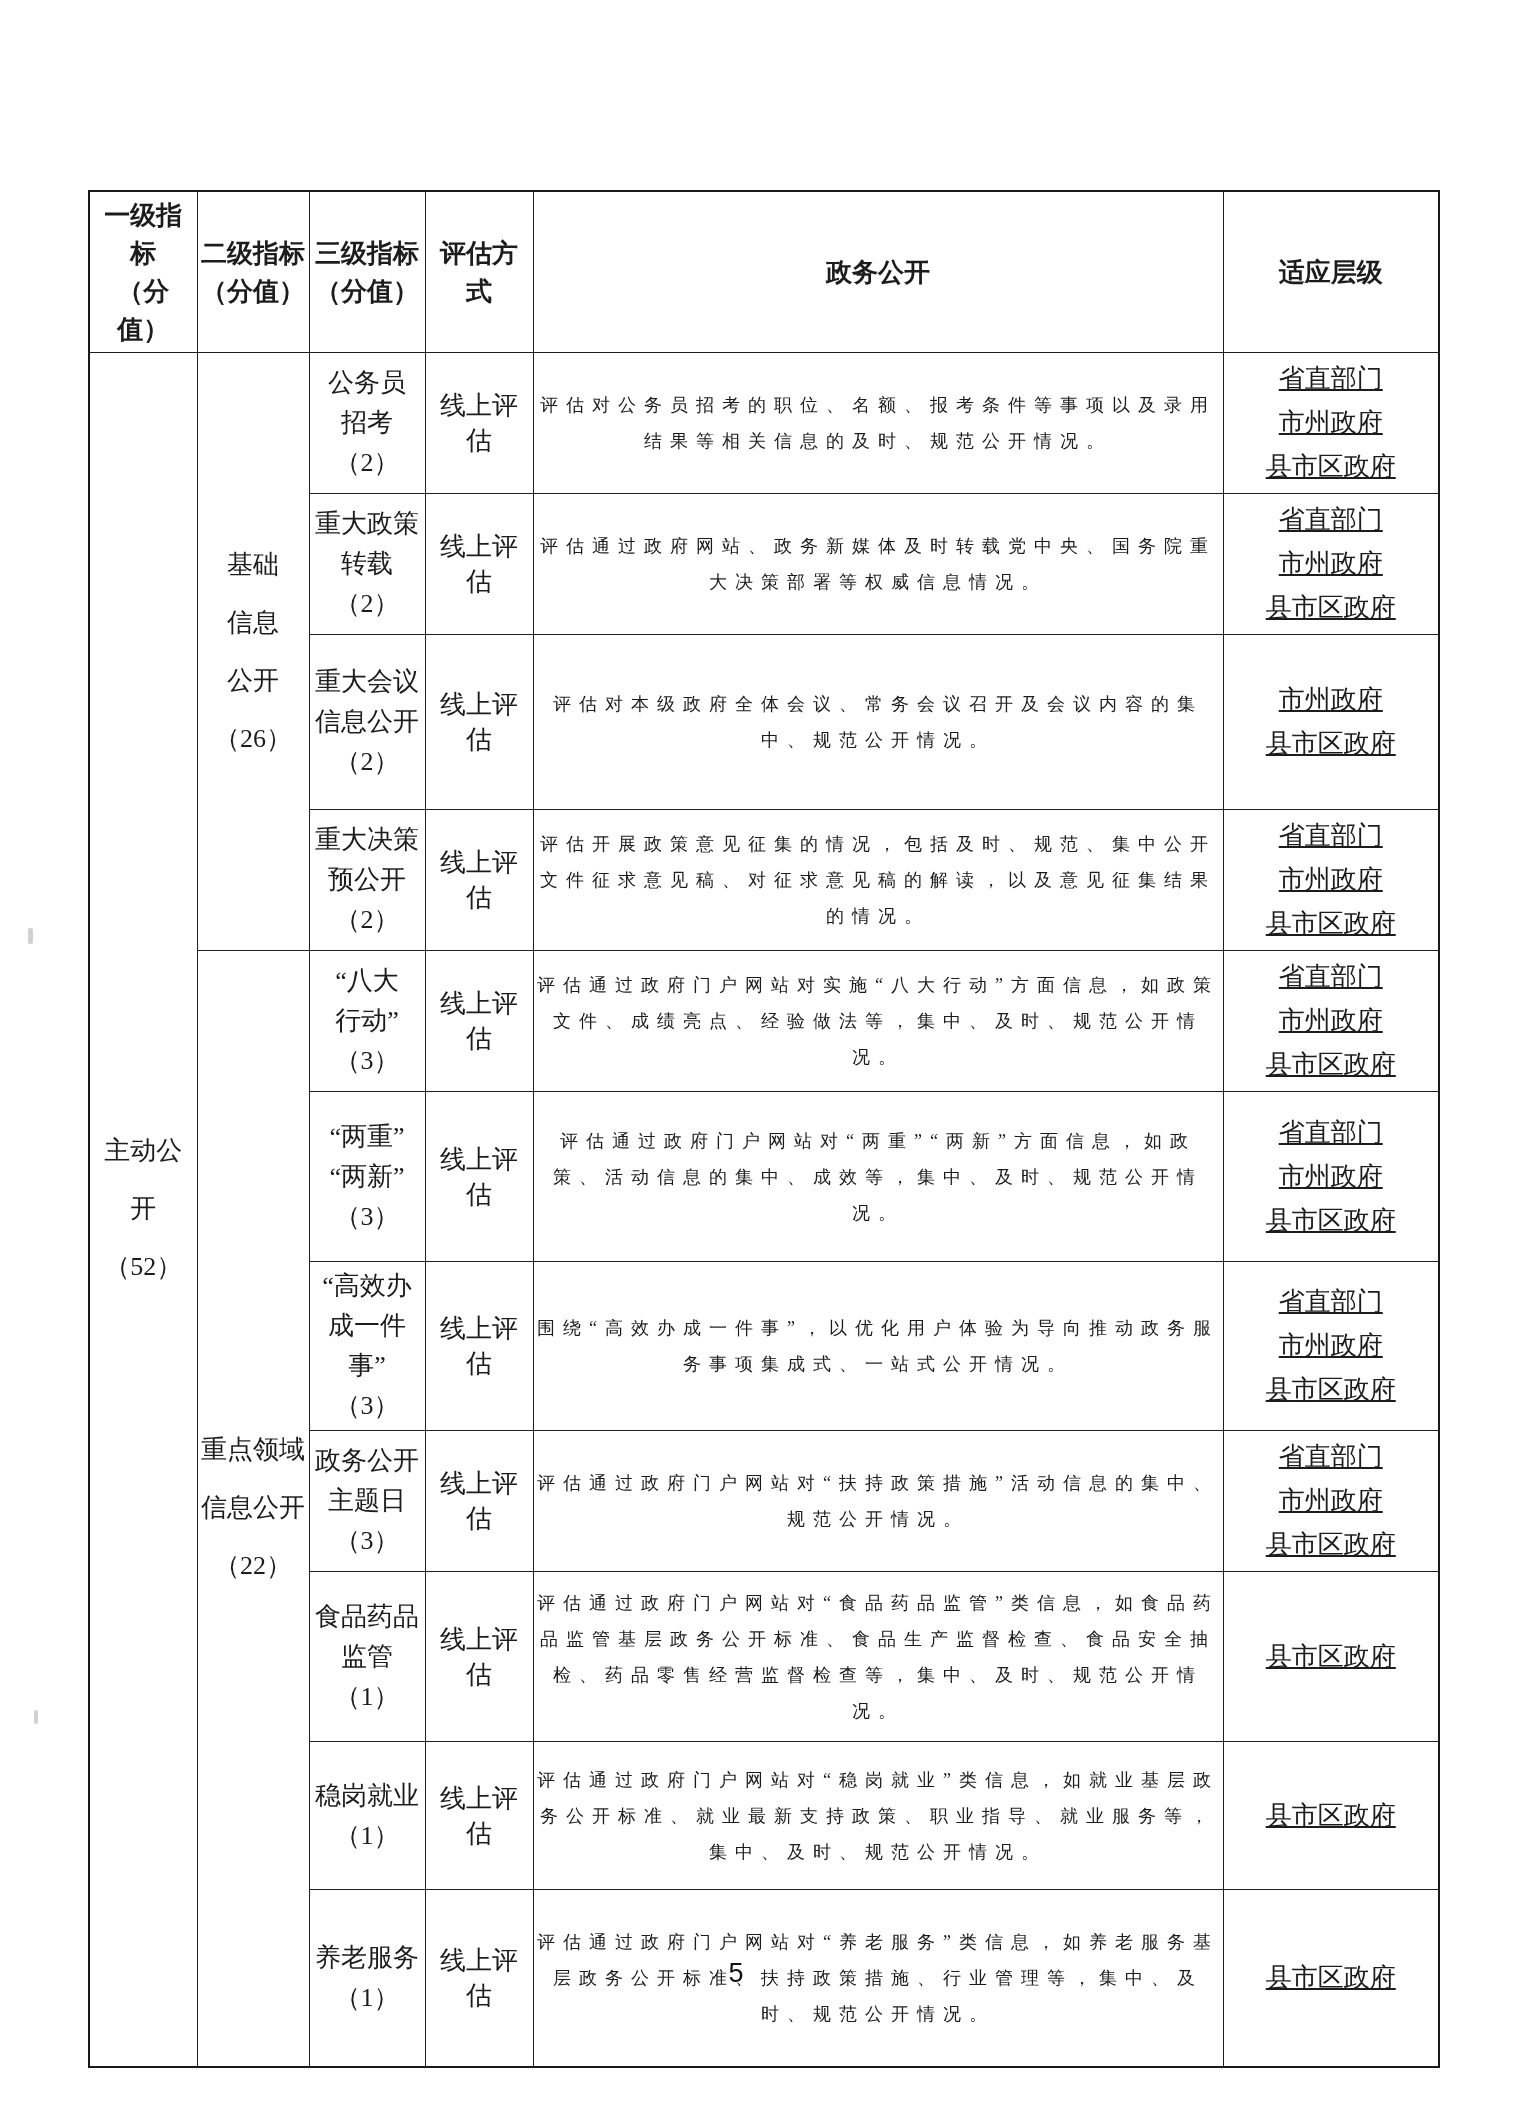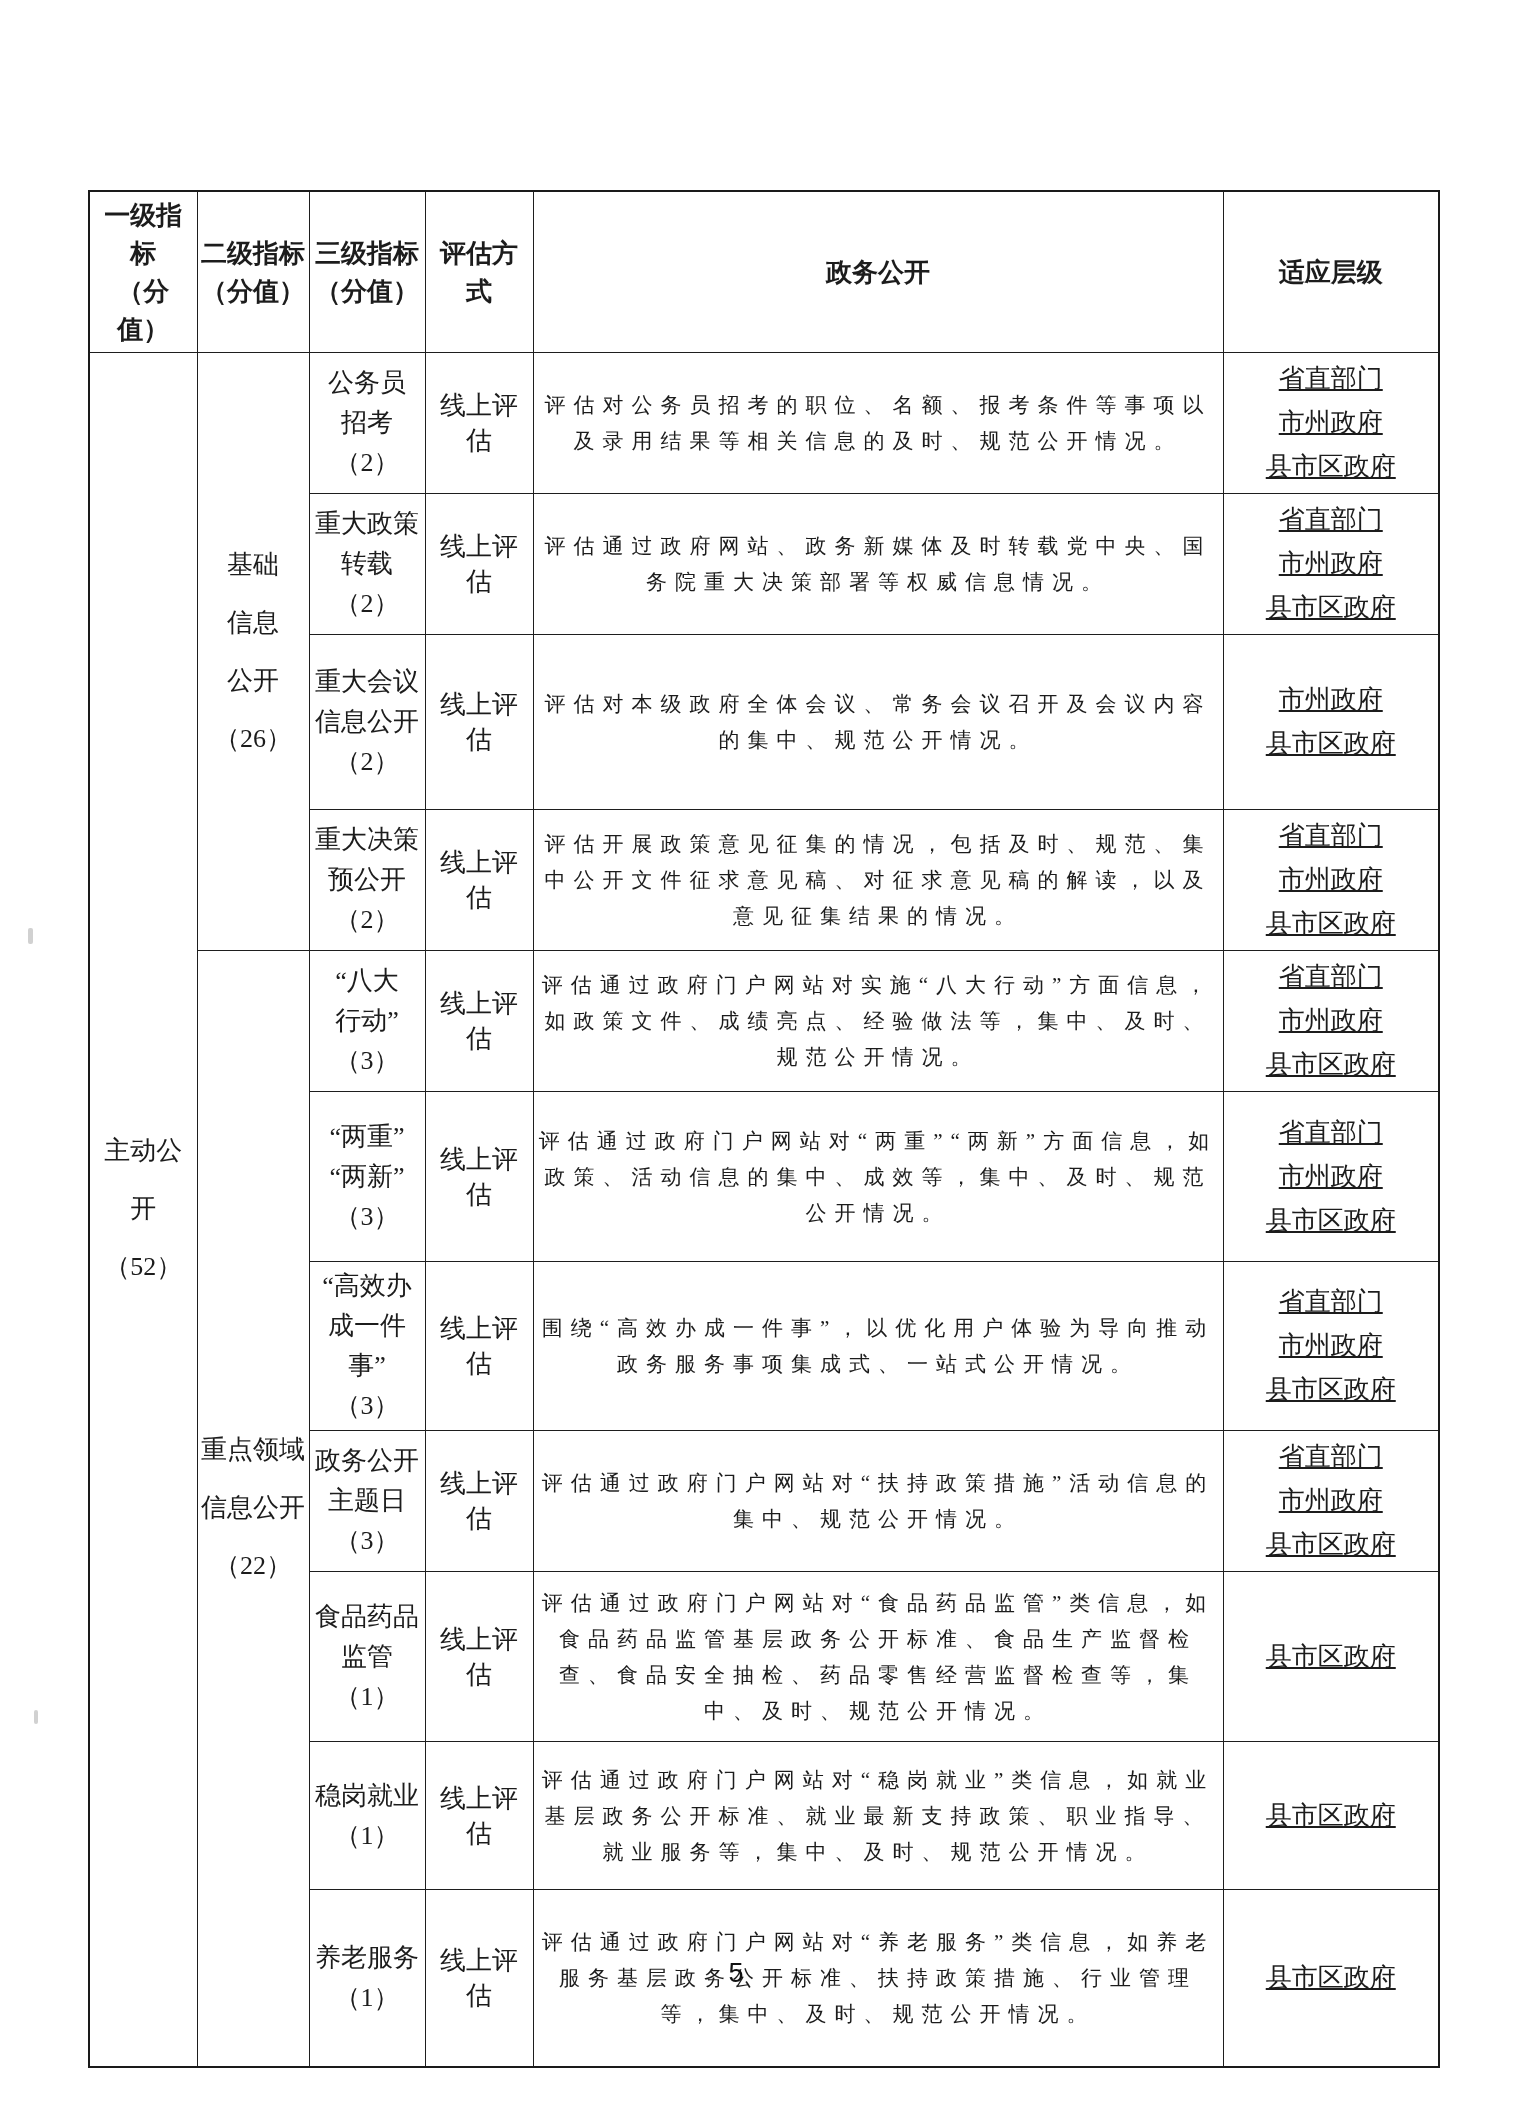--- a/index.html
+++ b/index.html
@@ -46,21 +46,21 @@
     border-bottom: 3px solid #1a1a1a;
     background: #ffffff;
   }
   td.multiline {
     white-space: pre-line;
     line-height: 40px;
   }
   td.points {
     text-align: justify;
     text-justify: inter-character;
-    font-size: 21px;
+    font-size: 18px;
     letter-spacing: 8px;
     line-height: 36px;
     padding: 8px 14px;
   }
   td.levels {
     white-space: pre-line;
     line-height: 44px;
     text-decoration: underline;
   }
   td.l1, td.l2 {

